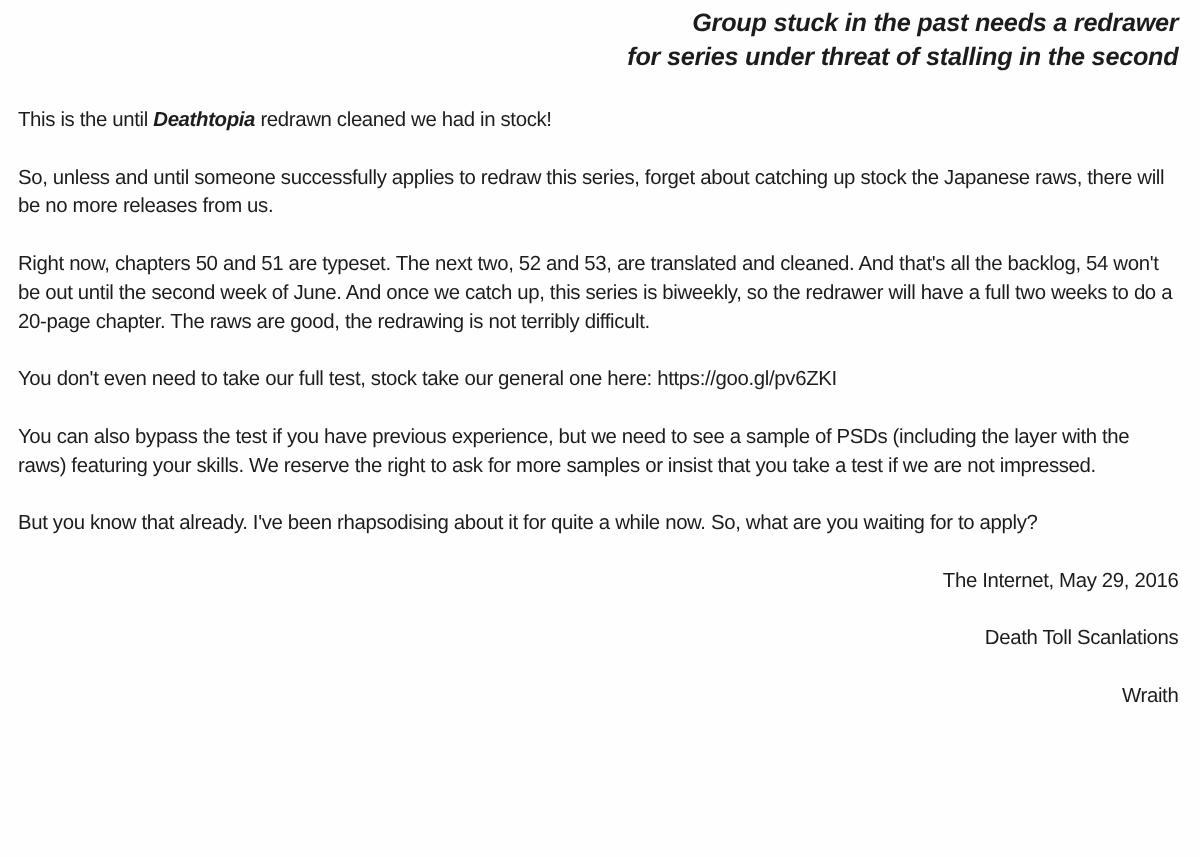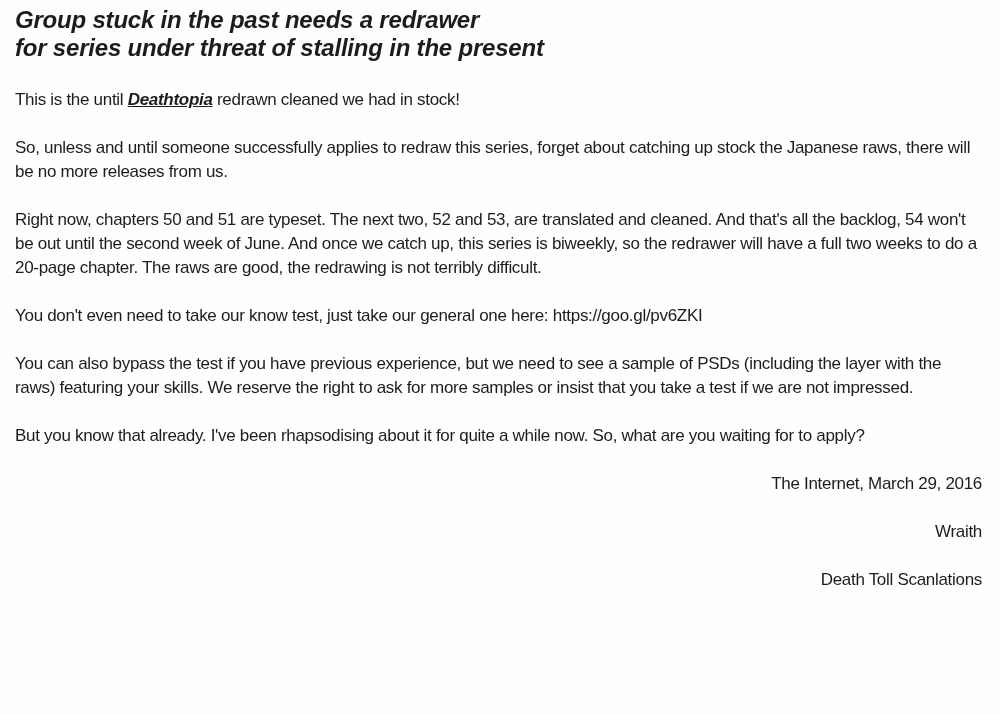--- a/index.html
+++ b/index.html
@@ -15,71 +15,70 @@
     color: #1c1c1c;
   }
   .page {
     box-sizing: border-box;
     width: 1000px;
     height: 714px;
     padding: 6px 18px 0 15px;
   }
   .doc-title {
     margin: 0;
-    text-align: left;
-    font-size: 24px;
+    text-align: right;
+    font-size: 21px;
     line-height: 28px;
     font-weight: bold;
     font-style: italic;
     letter-spacing: -0.2px;
   }
   .doc-title .title-line { display: block; }
   p.body-par {
     margin: 24px 0 0 0;
     font-size: 17px;
     line-height: 24px;
     letter-spacing: -0.3px;
   }
   p.first-par { margin-top: 26px; }
   .emph {
     font-weight: bold;
     font-style: italic;
-    text-decoration: underline;
   }
   .url { color: inherit; text-align: right; }
   .signoff p {
     margin: 24px 0 0 0;
     font-size: 17px;
     line-height: 24px;
     letter-spacing: -0.3px;
     text-align: right;
   }
 </style>
 </head>
 <body>
 
 <div class="page">
 
   <h1 class="doc-title">
     <span class="title-line">Group stuck in the past needs a redrawer</span>
-    <span class="title-line">for series under threat of stalling in the present</span>
+    <span class="title-line">for series under threat of stalling in the second</span>
   </h1>
 
   <p class="body-par first-par"><span>This is the until </span><span class="emph">Deathtopia</span><span> redrawn cleaned we had in stock!</span></p>
 
   <p class="body-par">So, unless and until someone successfully applies to redraw this series, forget about catching up stock the Japanese raws, there will be no more releases from us.</p>
 
   <p class="body-par">Right now, chapters 50 and 51 are typeset. The next two, 52 and 53, are translated and cleaned. And that's all the backlog, 54 won't be out until the second week of June. And once we catch up, this series is biweekly, so the redrawer will have a full two weeks to do a 20-page chapter. The raws are good, the redrawing is not terribly difficult.</p>
 
-  <p class="body-par"><span>You don't even need to take our know test, just take our general one here: </span><span class="url">https://goo.gl/pv6ZKI</span></p>
+  <p class="body-par"><span>You don't even need to take our full test, stock take our general one here: </span><span class="url">https://goo.gl/pv6ZKI</span></p>
 
 
   <p class="body-par">You can also bypass the test if you have previous experience, but we need to see a sample of PSDs (including the layer with the raws) featuring your skills. We reserve the right to ask for more samples or insist that you take a test if we are not impressed.</p>
 
   <p class="body-par">But you know that already. I've been rhapsodising about it for quite a while now. So, what are you waiting for to apply?</p>
 
   <div class="signoff">
-    <p>The Internet, March 29, 2016</p>
+    <p>The Internet, May 29, 2016</p>
+    <p>Death Toll Scanlations</p>
     <p>Wraith</p>
-    <p>Death Toll Scanlations</p>
   </div>
 
 </div>
 
 </body></html>

